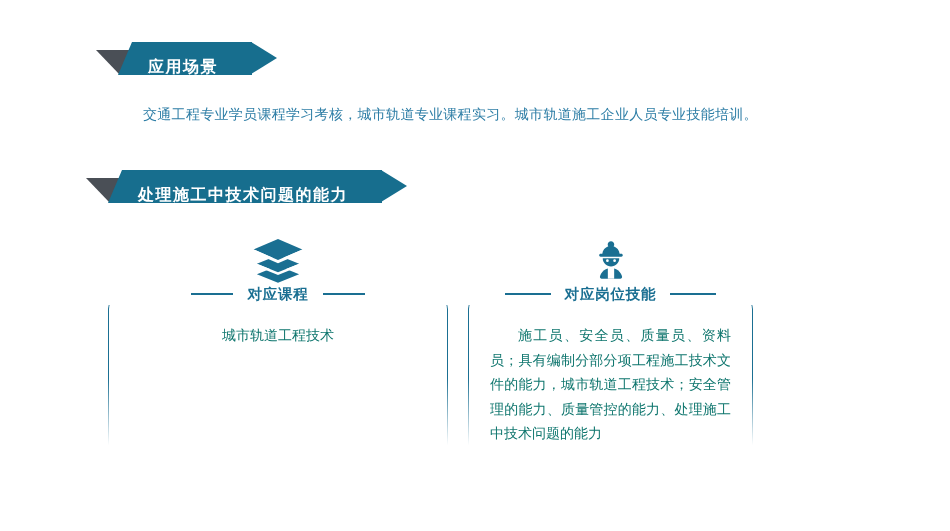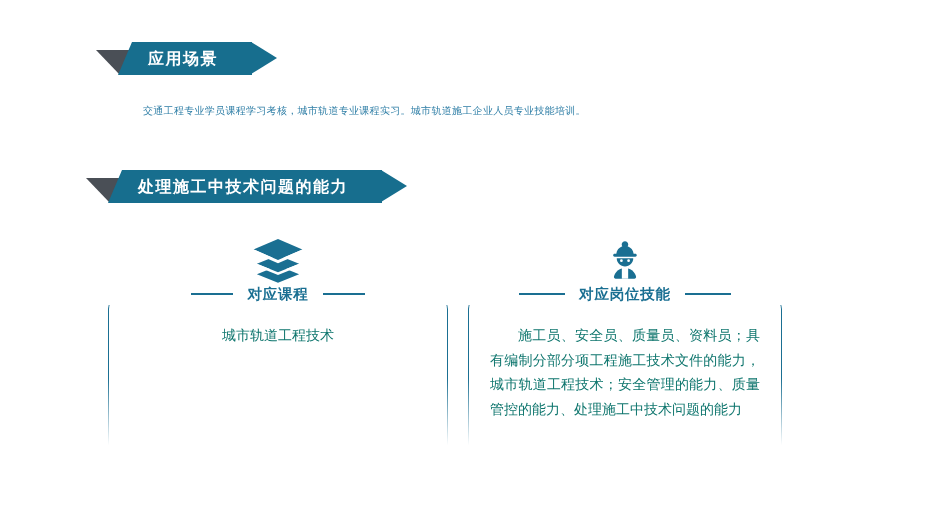--- a/index.html
+++ b/index.html
@@ -45,21 +45,21 @@
     border-right: 23px solid transparent;
     border-top: 24px solid #4a4f56;
   }
 
   
   .banner-shape {
     position: relative;
     height: 33px;
     background: #176E8E;
     display: flex;
-    align-items: center;
+    align-items: flex-end;
     padding: 0 34px 0 30px;
     margin-left: -24px;
     clip-path: polygon(14px 0, 100% 0, 100% 0, calc(100% - 0px) 50%, 100% 100%, 0 100%);
   }
 
   .banner-label {
     color: #ffffff;
     font-size: 16px;
     font-weight: bold;
     letter-spacing: 1.5px;
@@ -79,21 +79,21 @@
 
   #banner-scenario { left: 96px; top: 42px; }
   #banner-courses  { left: 86px; top: 170px; }
 
   
   #intro-text {
     position: absolute;
     left: 143px;
     top: 103px;
     width: 720px;
-    font-size: 10px;
+    font-size: 14px;
     color: #2e7ea6;
     line-height: 1.6;
     letter-spacing: 0.3px;
     white-space: nowrap;
   }
 
   
   .panel {
     position: absolute;
     top: 295px;
@@ -157,21 +157,21 @@
     left: 0;
     right: 0;
     top: 28px;
     padding: 0 26px;
     font-size: 14px;
     color: #0f766e;
     line-height: 1.75;
   }
 
   #panel-courses { left: 108px; width: 340px; }
-  #panel-skills  { left: 468px; width: 314px; text-decoration: underline; }
+  #panel-skills  { left: 468px; width: 285px; text-decoration: underline; }
 
   #panel-courses .panel-body { text-align: center; }
   #panel-skills  .panel-body { text-align: justify; text-indent: 2em; padding: 0 22px; }
 
   svg { display: block; }
 </style>
 </head>
 <body>
 
 <div id="slide">

